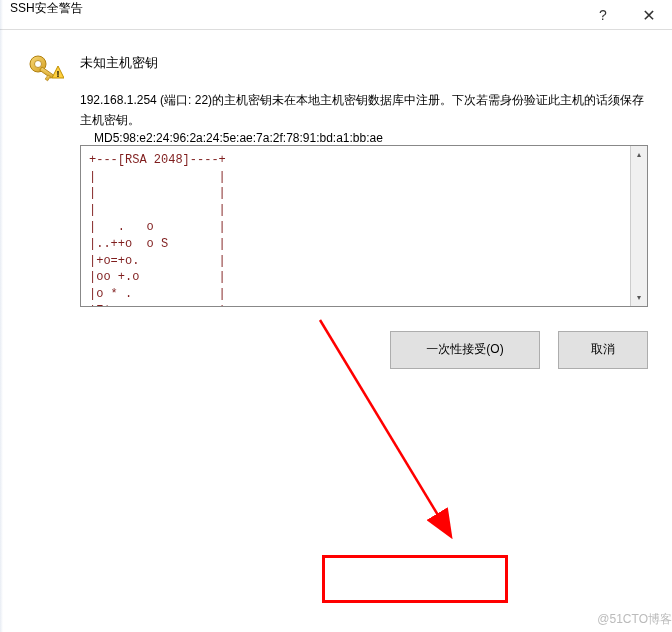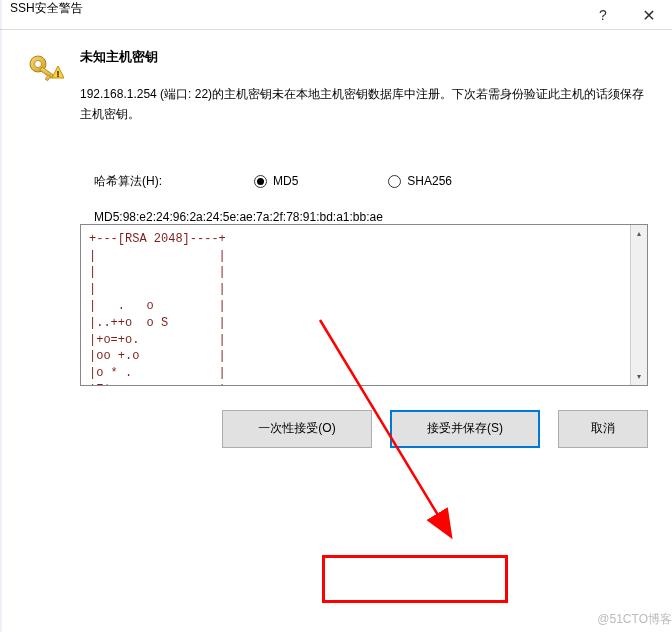--- a/index.html
+++ b/index.html
@@ -53,27 +53,27 @@
     }
     .key-icon {
       position: absolute;
       left: 24px;
       top: 22px;
       width: 40px;
       height: 40px;
     }
     .heading {
       font-size: 13px;
-      font-weight: bold;
+      font-weight: normal;
       margin-bottom: 18px;
+      margin-top: 6px;
     }
     .description {
       font-size: 12px;
       line-height: 1.7;
-      margin-bottom: 48px;
       color: #000;
     }
     .fingerprint-label {
       font-size: 12px;
       margin-bottom: 14px;
     }
     .hash-row {
       display: flex;
       align-items: center;
       margin-bottom: 20px;
@@ -243,33 +243,20 @@
     <rect x="24" y="23" width="3" height="5" fill="url(#gold)" stroke="#b08010" stroke-width="0.6" transform="rotate(35 24 23)"></rect>
     <polygon points="28,26 40,26 34,14" fill="#ffd040" stroke="#c09000" stroke-width="1"></polygon>
     <text x="34" y="25" font-size="9" text-anchor="middle" fill="#000" font-weight="bold">!</text>
   </svg>
 
   <div class="heading">未知主机密钥</div>
 
   <div class="description">192.168.1.254 (端口: 22)的主机密钥未在本地主机密钥数据库中注册。下次若需身份验证此主机的话须保存主机密钥。</div>
 
 
-  <div class="hash-row">
-    <span class="hash-label">哈希算法(H):</span>
-    <div class="radio-group">
-      <label class="radio-item">
-        <span class="radio-circle checked"></span>
-        <span>MD5</span>
-      </label>
-      <label class="radio-item">
-        <span class="radio-circle"></span>
-        <span>SHA256</span>
-      </label>
-    </div>
-  </div>
 
   <div class="fingerprint-value">MD5:98:e2:24:96:2a:24:5e:ae:7a:2f:78:91:bd:a1:bb:ae</div>
 
   <div class="art-container">
     <div class="art-box">+---[RSA 2048]----+
 |                 |
 |                 |
 |                 |
 |   .   o         |
 |..++o  o S       |
@@ -279,21 +266,20 @@
 |E*+=.            |</div>
     <div class="scrollbar">
       <div class="scroll-arrow-up">▴</div>
       <div class="scroll-arrow-down">▾</div>
     </div>
   </div>
 
 
   <div class="button-row">
     <button class="btn">一次性接受(O)</button>
-    <button class="btn primary">接受并保存(S)</button>
     <button class="btn cancel">取消</button>
   </div>
 
 </div>
 
 <div class="highlight-box" style="left:322px; top:555px; width:186px; height:48px;"></div>
 
 <svg class="arrow-svg" style="left:300px; top:310px; width:200px; height:260px;">
   <defs>
     <marker id="arrowhead" markerWidth="12" markerHeight="10" refX="10" refY="5" orient="auto">

